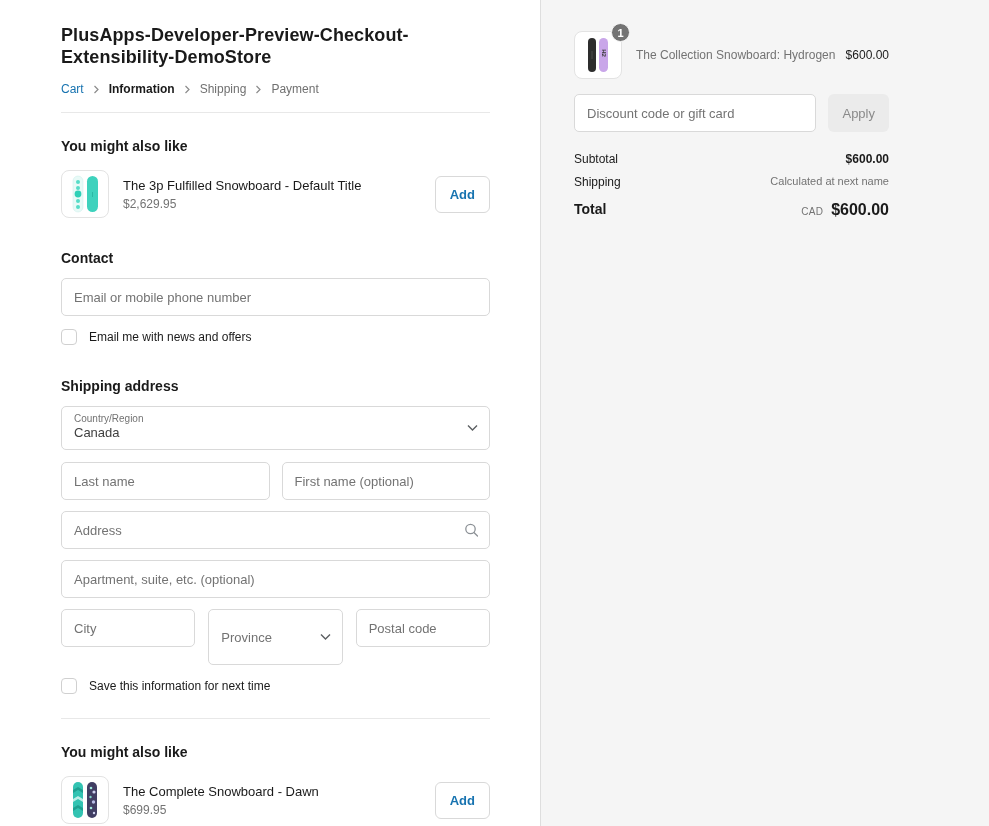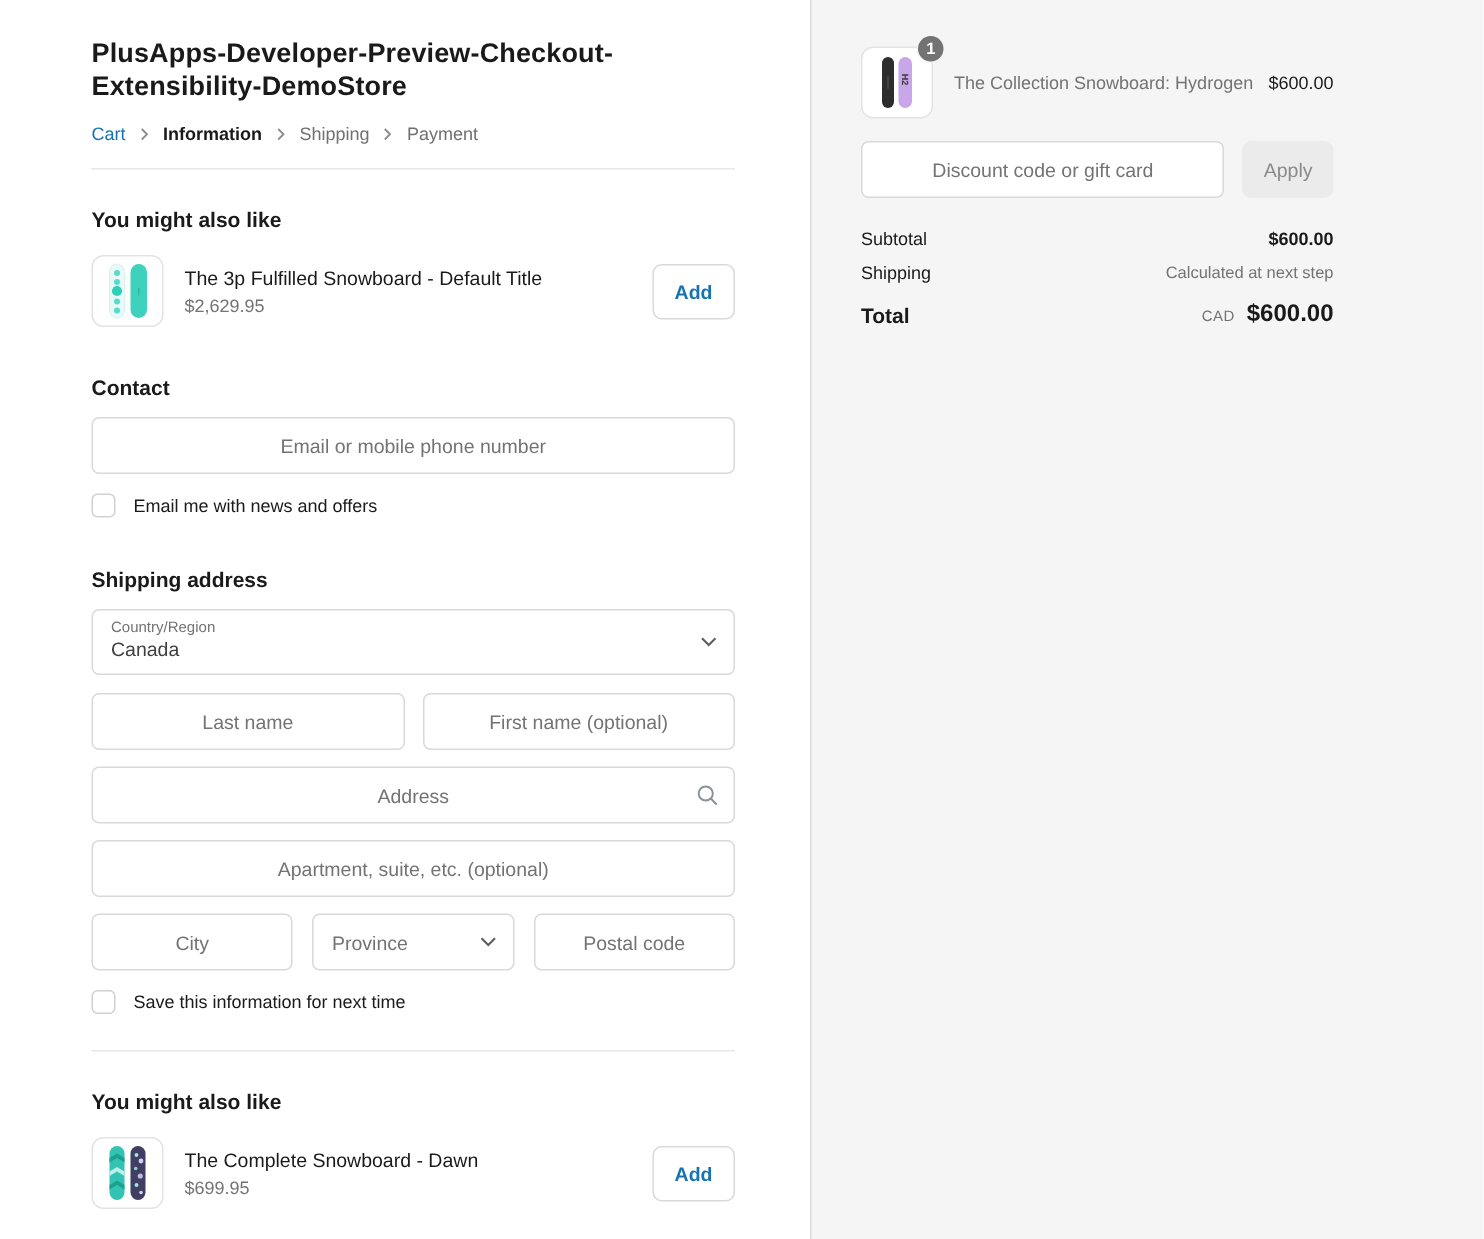--- a/index.html
+++ b/index.html
@@ -57,21 +57,21 @@
     background: #fff; border: 1px solid #d9d9d9; border-radius: 6px;
     color: #1773b0; font-size: 13px; font-weight: 600;
     padding: 10px 14px; cursor: pointer; font-family: inherit;
   }
 
   
   .field-input {
     width: 100%; height: 38px;
     border: 1px solid #d9d9d9; border-radius: 5px;
     padding: 16px 12px; font-size: 13px; color: #333;
-    font-family: inherit; background: #fff; outline: none; text-align: center;
+    font-family: inherit; background: #fff; outline: none;
   }
   .field-input::placeholder { color: #737373; opacity: 1; }
   .input-wrap { position: relative; }
   .input-icon {
     position: absolute; right: 11px; top: 50%; transform: translateY(-50%);
     color: #8c9196; display: flex;
   }
 
   .checkbox-row { display: flex; align-items: center; margin-top: 13px; }
   .checkbox {
@@ -98,21 +98,21 @@
   }
 
   .row-2 { display: flex; gap: 12px; margin-top: 12px; }
   .row-2 > * { flex: 1; }
   .row-3 { display: flex; gap: 13px; margin-top: 11px; }
   .row-3 > * { flex: 1; }
   .mt11 { margin-top: 11px; }
 
   .province-select {
     position: relative; border: 1px solid #d9d9d9; border-radius: 5px;
-    background: #fff; height: 38px; display: flex; align-items: center;
+    background: #fff; height: 56px; display: flex; align-items: center;
     padding: 0 12px; cursor: pointer;
   }
   .province-placeholder { font-size: 13px; color: #737373; }
 
   .bottom-divider { margin-top: 24px; }
 
   
   .summary-item { display: flex; align-items: center; }
   .thumb-badge-wrap { position: relative; flex: none; }
   .qty-badge {
@@ -127,21 +127,21 @@
 
   .discount-row { display: flex; gap: 12px; margin-top: 15px; }
   .discount-row .field-input { flex: 1; }
   .apply-btn {
     background: #ebebeb; color: #8a8a8a; border: none; border-radius: 6px;
     font-size: 13px; font-family: inherit; padding: 0 14px; height: 38px;
     cursor: pointer; flex: none;
   }
 
   .totals { margin-top: 20px; }
-  .totals-row { display: flex; align-items: center; justify-content: space-between; margin-top: 9px; }
+  .totals-row { display: flex; align-items: flex-start; justify-content: space-between; margin-top: 9px; }
   .totals-label { font-size: 12px; color: #1a1a1a; }
   .totals-value { font-size: 12px; color: #1a1a1a; font-weight: 600; }
   .totals-note { font-size: 11px; color: #737373; }
   .total-row { margin-top: 12px; }
   .total-label { font-size: 14px; font-weight: 600; color: #1a1a1a; }
   .total-right { display: flex; align-items: baseline; gap: 8px; }
   .total-currency { font-size: 10px; color: #737373; letter-spacing: .3px; }
   .total-value { font-size: 16px; font-weight: 600; color: #1a1a1a; }
 </style>
 </head>
@@ -312,21 +312,21 @@
       <button class="apply-btn">Apply</button>
     </div>
 
     <div class="totals">
       <div class="totals-row">
         <span class="totals-label">Subtotal</span>
         <span class="totals-value">$600.00</span>
       </div>
       <div class="totals-row">
         <span class="totals-label">Shipping</span>
-        <span class="totals-note">Calculated at next step</span>
+        <span class="totals-note">Calculated at next name</span>
       </div>
       <div class="totals-row total-row">
         <span class="total-label">Total</span>
         <span class="total-right">
           <span class="total-currency">CAD</span>
           <span class="total-value">$600.00</span>
         </span>
       </div>
     </div>
 

